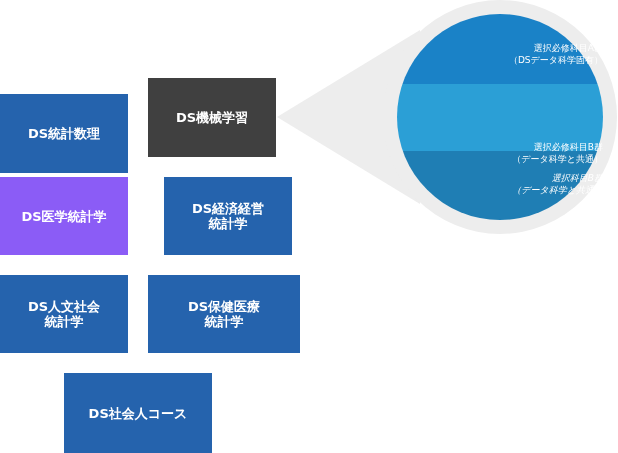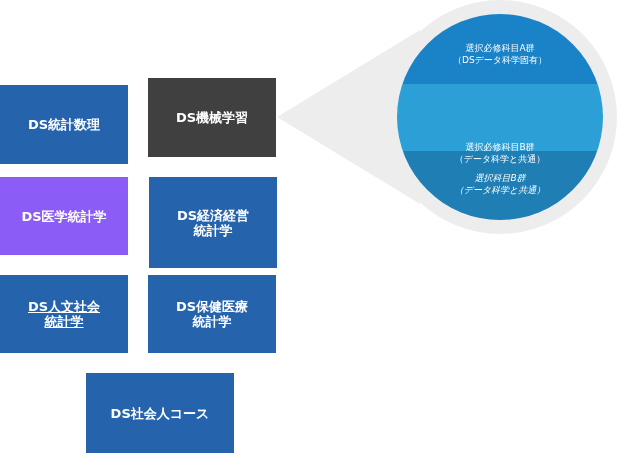--- a/index.html
+++ b/index.html
@@ -2,29 +2,29 @@
 <html><head>
 <meta charset="utf-8">
 <style>
   html, body { margin: 0; padding: 0; background: #ffffff; }
   body { width: 618px; height: 453px; position: relative; overflow: hidden;
          font-family: "DejaVu Sans", "Liberation Sans", sans-serif; }
   .box { position: absolute; background: #2563ad; color: #ffffff;
          display: flex; align-items: center; justify-content: center;
          text-align: center; font-size: 13px; font-weight: bold; line-height: 15px;
          white-space: pre-line; box-sizing: border-box; }
-  #b1 { left: 0; top: 85px; width: 128px; height: 79px; }
+  #b1 { left: 0; top: 94px; width: 128px; height: 79px; }
   #b2 { left: 148px; top: 78px; width: 128px; height: 79px; }
   #b3 { left: 0; top: 177px; width: 128px; height: 78px; }
-  #b4 { left: 149px; top: 177px; width: 128px; height: 91px; }
+  #b4 { left: 164px; top: 177px; width: 128px; height: 78px; }
   #b5 { left: 0; top: 275px; width: 128px; height: 78px; }
-  #b6 { left: 148px; top: 275px; width: 128px; height: 78px; }
-  #b7 { left: 64px; top: 373px; width: 148px; height: 80px; margin-left: 22px; }
+  #b6 { left: 148px; top: 275px; width: 152px; height: 78px; }
+  #b7 { left: 64px; top: 373px; width: 148px; height: 80px; }
   svg.bubble { position: absolute; left: 0; top: 0; width: 618px; height: 453px; }
-  .band-text { position: absolute; left: 397px; width: 206px; text-align: center;
+  .band-text { position: absolute; left: 397px; width: 206px; text-align: right;
                color: #ffffff; font-size: 9px; line-height: 12px; white-space: pre-line; }
   #t1 { top: 42px; }
   #t2 { top: 105px; margin-top: 36px; }
   #t3 { top: 172px; font-style: italic; }
 </style>
 </head>
 <body>
 
 <svg class="bubble" viewBox="0 0 618 453">
   <defs>
@@ -46,17 +46,17 @@
 <div class="band-text" id="t2">選択必修科目B群
 （データ科学と共通）</div>
 <div class="band-text" id="t3">選択科目B群
 （データ科学と共通）</div>
 
 <div class="box" id="b1" style="background: rgb(37, 99, 173); color: rgb(255, 255, 255);">DS統計数理</div>
 <div class="box" id="b2" style="background: #404040; color: rgb(255, 255, 255);">DS機械学習</div>
 <div class="box" id="b3" style="background: #8b5cf6; color: rgb(255, 255, 255);">DS医学統計学</div>
 <div class="box" id="b4" style="background: rgb(37, 99, 173); color: rgb(255, 255, 255);">DS経済経営
 統計学</div>
-<div class="box" id="b5" style="background: rgb(37, 99, 173); color: rgb(255, 255, 255); text-decoration: underline;">DS人文社会
+<div class="box" id="b5" style="background: rgb(37, 99, 173); color: rgb(255, 255, 255);">DS人文社会
 統計学</div>
 <div class="box" id="b6" style="background: rgb(37, 99, 173); color: rgb(255, 255, 255);">DS保健医療
 統計学</div>
 <div class="box" id="b7" style="background: rgb(37, 99, 173); color: rgb(255, 255, 255);">DS社会人コース</div>
 
 </body></html>

